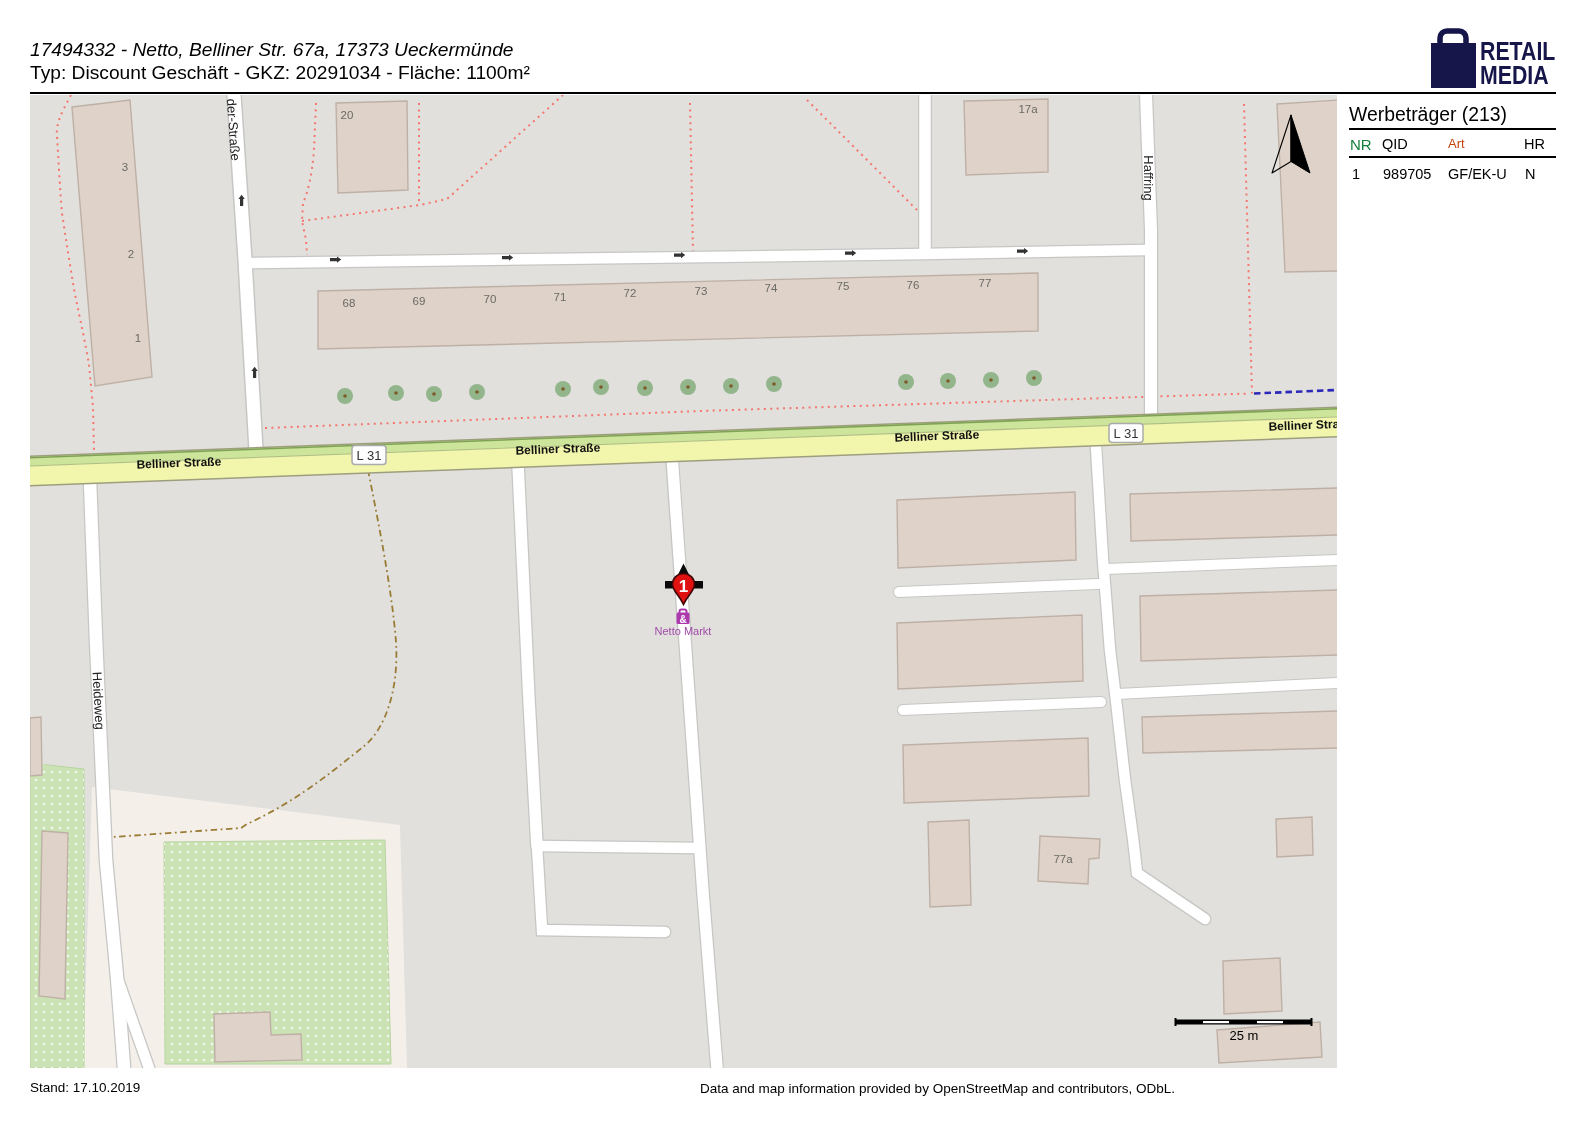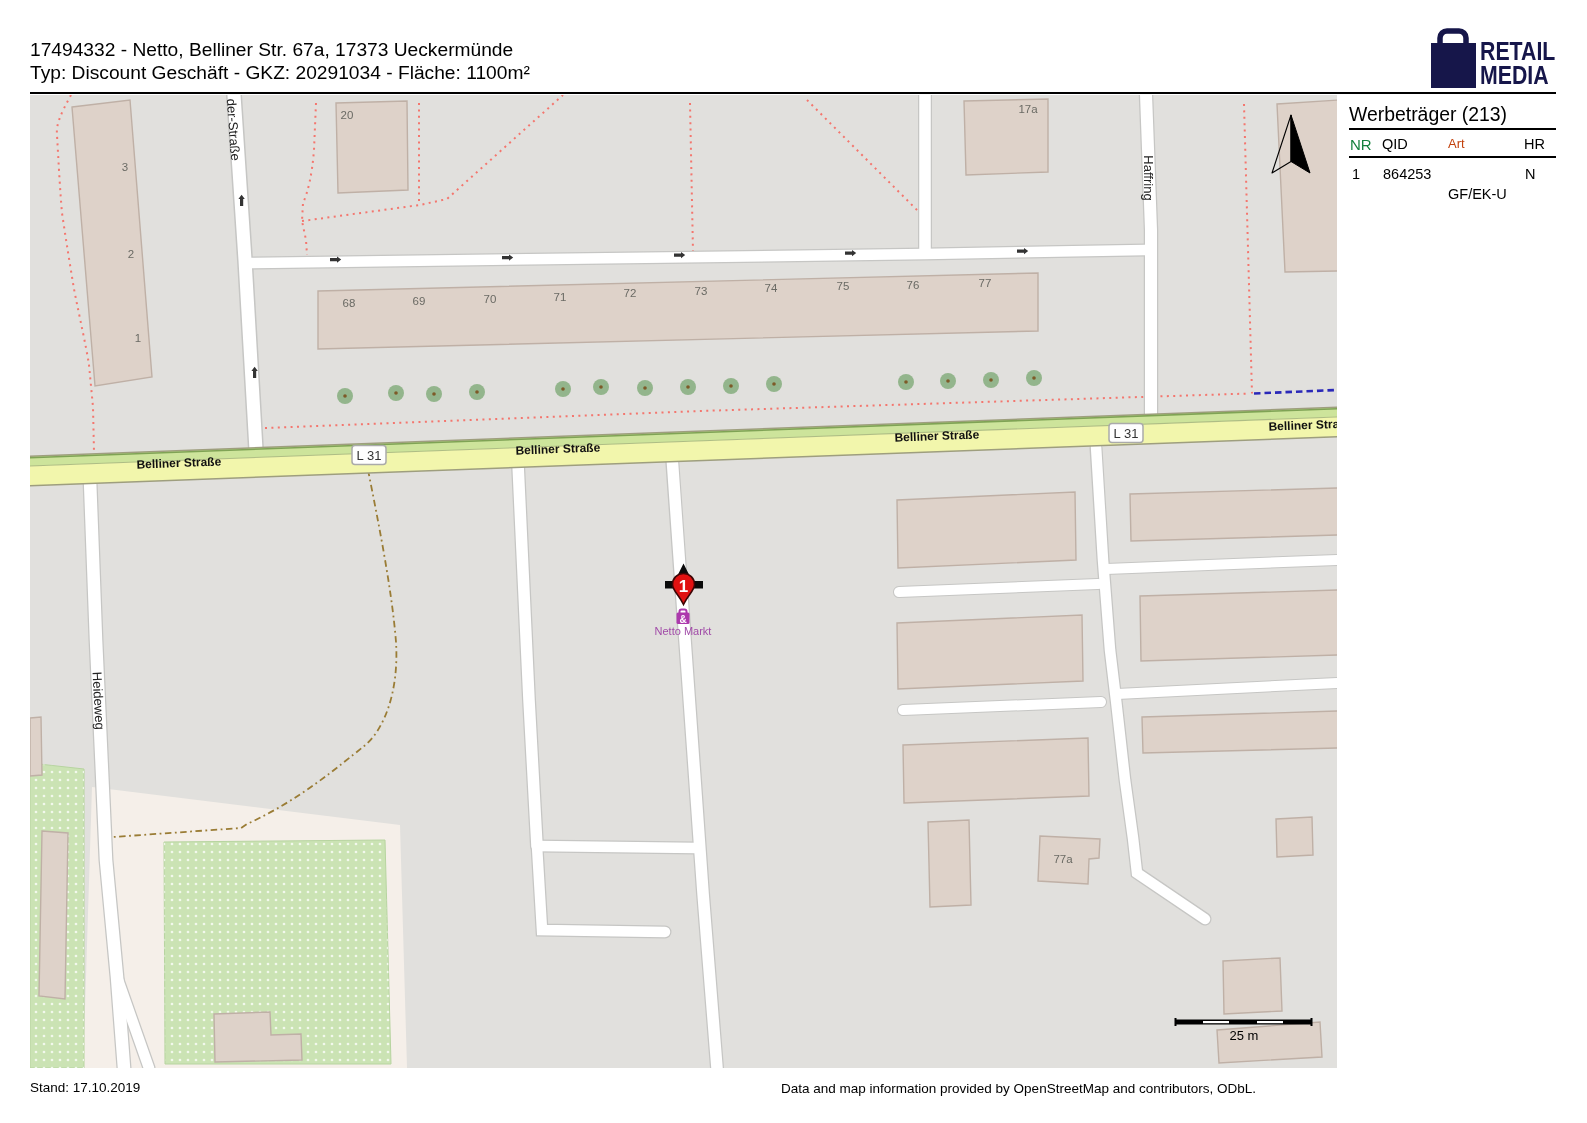--- a/index.html
+++ b/index.html
@@ -2,21 +2,21 @@
 <html><head>
 <meta charset="utf-8">
 <style>
   html,body{margin:0;padding:0;background:#fff;}
   body{width:1587px;height:1123px;position:relative;font-family:"Liberation Sans",sans-serif;overflow:hidden;}
   .abs{position:absolute;}
 </style>
 </head>
 <body>
 
-<div class="abs" style="left:30px;top:39px;font-size:19.2px;color:#000;">17494332 - Netto, Belliner Str. 67a, 17373 Ueckermünde</div>
+<div class="abs" style="left:30px;top:39px;font-size:19.2px;color:#000;font-style:italic;">17494332 - Netto, Belliner Str. 67a, 17373 Ueckermünde</div>
 
 <div class="abs" style="left:30px;top:62px;font-size:19.2px;color:#000;">Typ: Discount Geschäft - GKZ: 20291034 - Fläche: 1100m²</div>
 
 <svg class="abs" style="left:1425px;top:27px;" width="135" height="65" viewBox="0 0 135 65">
   <rect x="15" y="4" width="26" height="21" rx="7" fill="none" stroke="#16164a" stroke-width="5.5"></rect>
   <rect x="6" y="16" width="45" height="45" fill="#16164a"></rect>
   <g fill="#16164a" font-family="Liberation Sans,sans-serif" font-weight="bold" font-size="26px">
     <text x="55" y="33.5" transform="translate(55 0) scale(0.82 1) translate(-55 0)">RETAIL</text>
     <text x="55" y="57.5" transform="translate(55 0) scale(0.82 1) translate(-55 0)">MEDIA</text>
   </g>
@@ -298,19 +298,19 @@
 <div class="abs" style="left:1349px;top:128px;width:207px;height:2px;background:#000;"></div>
 
 <div class="abs" style="left:1350px;top:136px;font-size:15px;color:#15803d;">NR</div>
 <div class="abs" style="left:1382px;top:136px;font-size:14.5px;color:#000;">QID</div>
 <div class="abs" style="left:1448px;top:136px;font-size:13px;color:#c2410c;">Art</div>
 <div class="abs" style="left:1524px;top:136px;font-size:14.5px;color:#000;">HR</div>
 
 <div class="abs" style="left:1349px;top:156px;width:207px;height:1.5px;background:#000;"></div>
 
 <div class="abs" style="left:1352px;top:166px;font-size:14.5px;color:#000;">1</div>
-<div class="abs" style="left:1383px;top:166px;font-size:14.5px;color:#000;">864253</div>
-<div class="abs" style="left:1448px;top:166px;font-size:14.5px;color:#000;margin-top:20px;">GF/EK-U</div>
+<div class="abs" style="left:1383px;top:166px;font-size:14.5px;color:#000;">989705</div>
+<div class="abs" style="left:1448px;top:166px;font-size:14.5px;color:#000;">GF/EK-U</div>
 <div class="abs" style="left:1525px;top:166px;font-size:14.5px;color:#000;">N</div>
 
 <div class="abs" style="left:30px;top:1080px;font-size:13.5px;color:#000;text-align:right;">Stand: 17.10.2019</div>
 
-<div class="abs" style="left:700px;top:1081px;width:637px;text-align:center;font-size:13.5px;color:#000;white-space:nowrap;">Data and map information provided by OpenStreetMap and contributors, ODbL.</div>
+<div class="abs" style="left:700px;top:1081px;width:637px;text-align:left;font-size:13.5px;color:#000;white-space:nowrap;">Data and map information provided by OpenStreetMap and contributors, ODbL.</div>
 
 </body></html>

